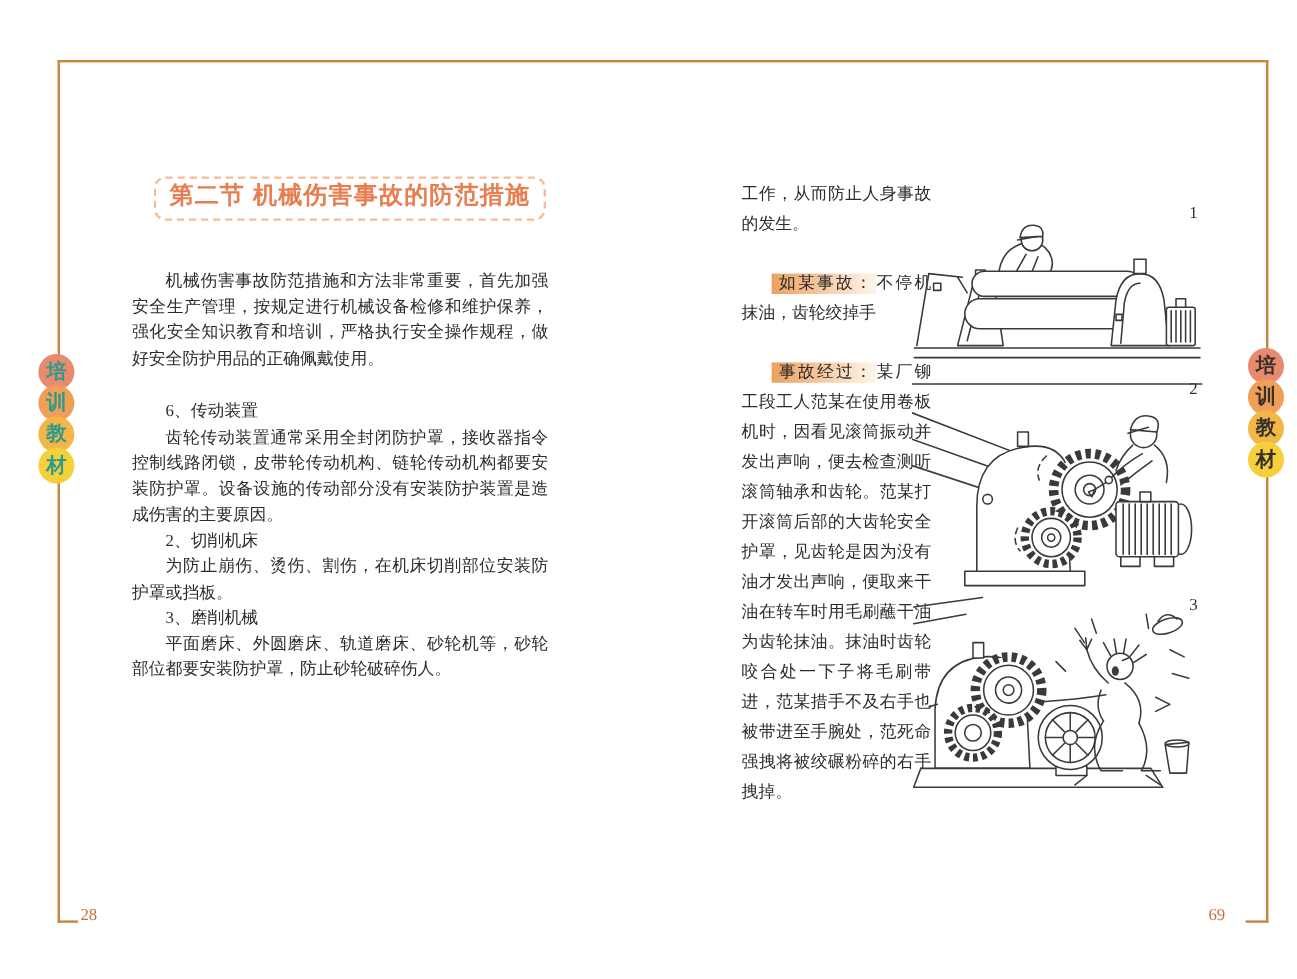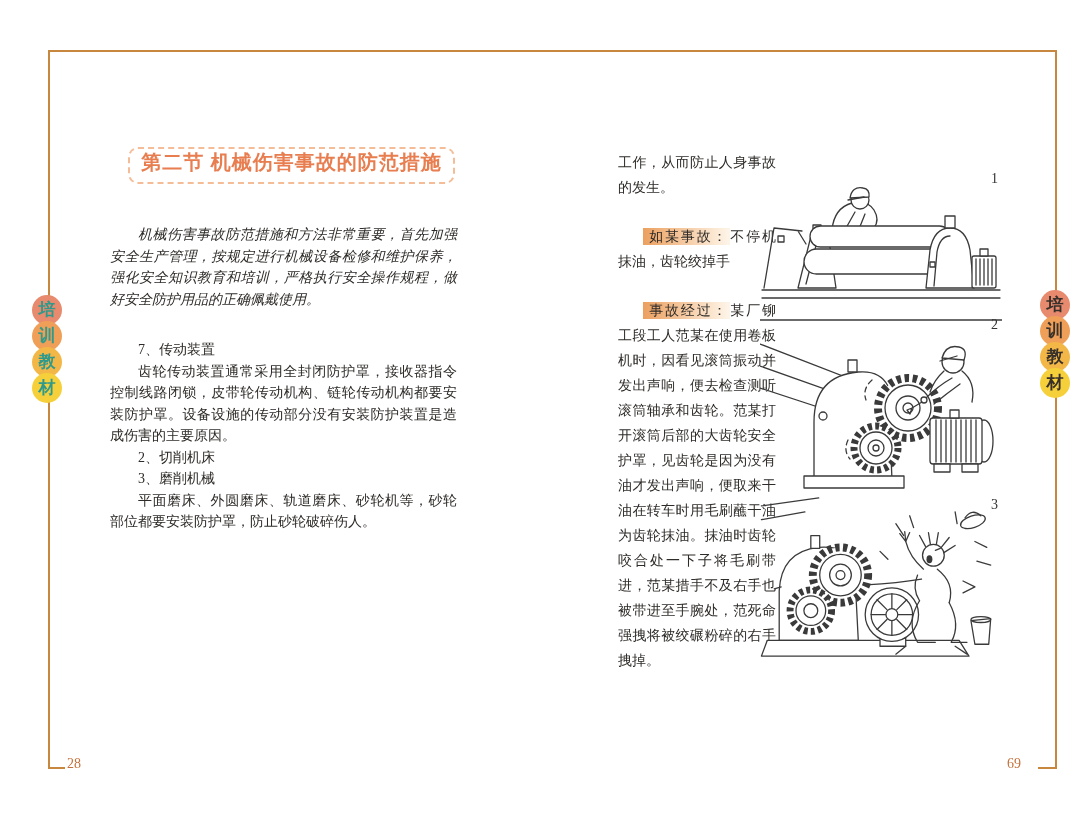--- a/index.html
+++ b/index.html
@@ -31,21 +31,21 @@
 
   
   .title-box{
     left:128px;top:147px;width:323px;height:33px;border:2px dashed #f5bd97;border-radius:10px;
     display:flex;align-items:flex-start;justify-content:center;
     font-family:"Liberation Sans","DejaVu Sans",sans-serif;font-weight:bold;font-size:20px;
     color:#e87e50;letter-spacing:1px;white-space:nowrap;
   }
   .left-body{left:110px;top:224px;width:347px;font-size:14px;line-height:21.5px;text-align:justify;}
   .left-body p{margin:0;text-indent:2em;}
-  .left-body .intro{margin-bottom:29px;font-style:italic;}
+  .left-body .intro{margin-bottom:23px;}
 
   
   .right-col{left:618px;top:150px;width:158px;font-size:14px;line-height:25px;text-align:justify;}
   .right-col p{margin:0 0 24px 0;}
   .right-col .cont{text-indent:0;}
   .right-col .case-p,.right-col .course-p{text-indent:1.8em;}
   .hl{background:linear-gradient(90deg,#eca05f,#fcead6 85%,#fdf5ea);padding:1px 2px 1px 6px;margin-top:20px;}
 
   
   .figs{left:760px;top:170px;width:242px;}
@@ -85,25 +85,26 @@
 
 <div class="abs title-box">
   <span>第二节 机械伤害事故的防范措施</span>
 </div>
 
 <div class="abs left-body">
   <p class="intro">机械伤害事故防范措施和方法非常重要，首先加强安全生产管理，按规定进行机械设备检修和维护保养，强化安全知识教育和培训，严格执行安全操作规程，做好安全防护用品的正确佩戴使用。</p>
   <div>
 
   <div class="section">
-      <p>7、传动装置</p>
+      <p>6、传动装置</p>
       <p>齿轮传动装置通常采用全封闭防护罩，接收器指令控制线路闭锁，皮带轮传动机构、链轮传动机构都要安装防护罩。设备设施的传动部分没有安装防护装置是造成伤害的主要原因。</p>
     </div>
       <div class="section">
       <p>2、切削机床</p>
+      <p>为防止崩伤、烫伤、割伤，在机床切削部位安装防护罩或挡板。</p>
     </div>
       <div class="section">
       <p>3、磨削机械</p>
       <p>平面磨床、外圆磨床、轨道磨床、砂轮机等，砂轮部位都要安装防护罩，防止砂轮破碎伤人。</p>
     </div>
     </div>
 </div>
 
 <div class="abs right-col">
   <p class="cont">工作，从而防止人身事故的发生。</p>

